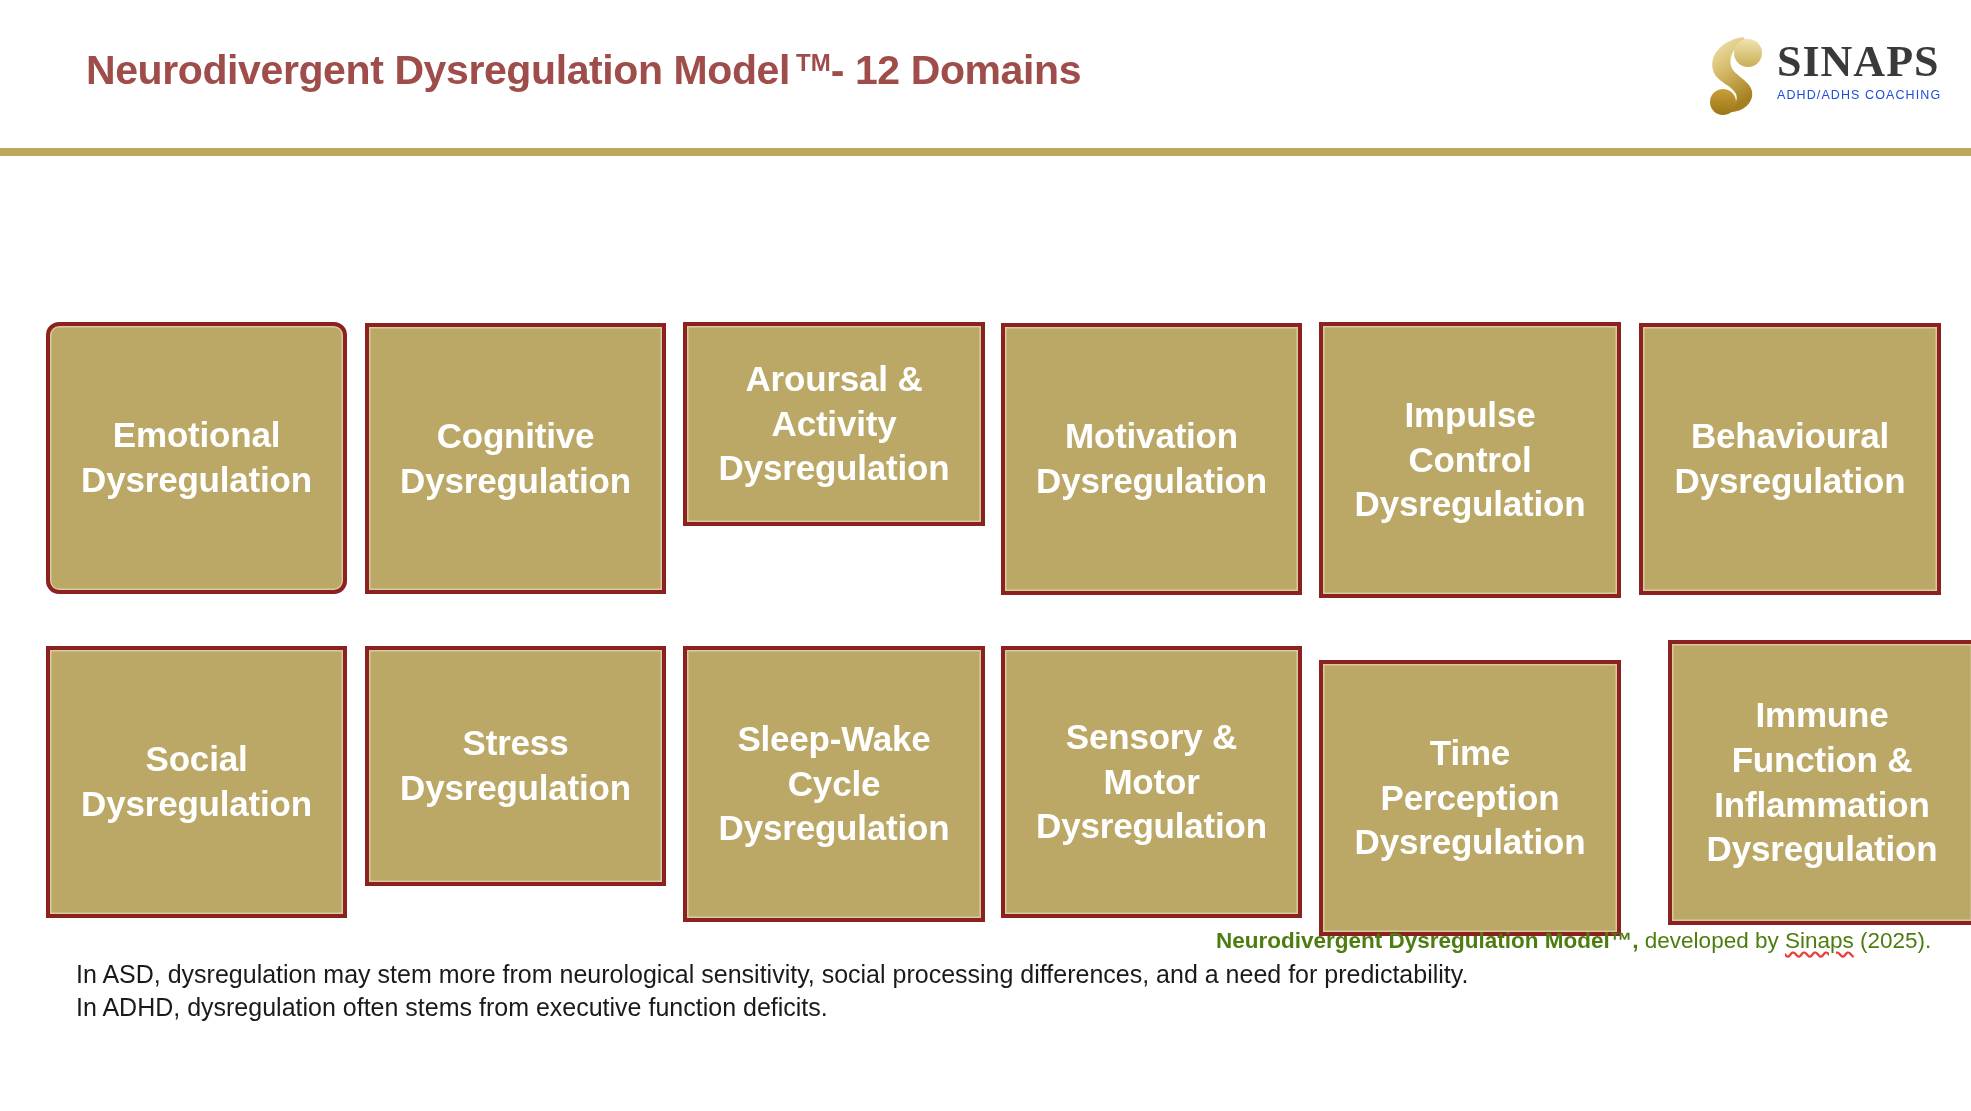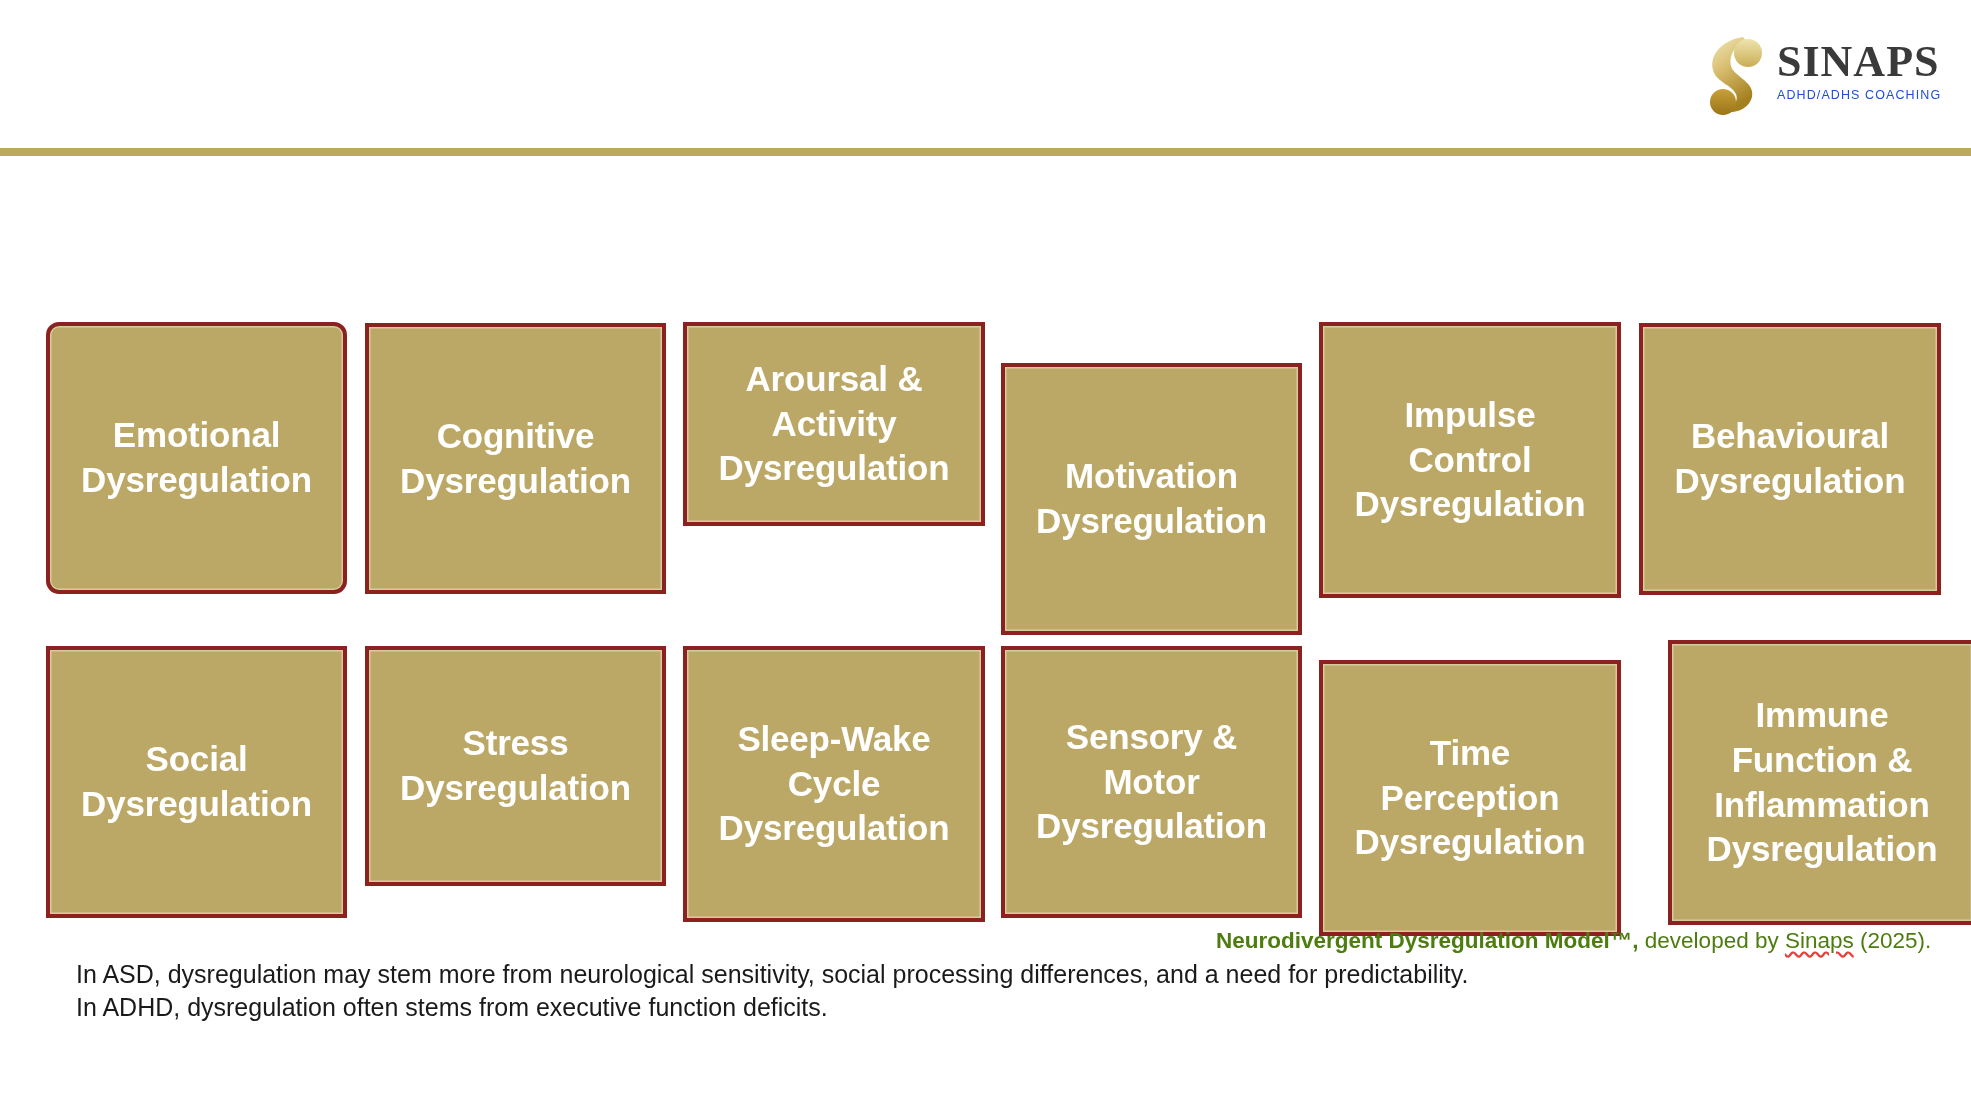--- a/index.html
+++ b/index.html
@@ -151,20 +151,23 @@
     color: #1a1a1a;
     line-height: 1.32;
     white-space: nowrap;
   }
   .notes div { margin: 0; padding: 0; }
 </style>
 </head>
 <body>
 
 <div class="header">
+  <div class="slide-title">
+    <span>Neurodivergent Dysregulation Model</span><span class="tm">TM</span><span>- 12 Domains</span>
+  </div>
 
   <div class="logo">
     <svg class="logo-mark" viewBox="0 0 74 88">
       <defs>
         <linearGradient id="goldgrad" x1="0" y1="0" x2="0.35" y2="1">
           <stop offset="0%" stop-color="#F2E7B8"></stop>
           <stop offset="45%" stop-color="#D8BE70"></stop>
           <stop offset="100%" stop-color="#A5801F"></stop>
         </linearGradient>
         <linearGradient id="goldgrad2" x1="0" y1="0" x2="0" y2="1">
@@ -198,21 +201,21 @@
     </div>
     <div class="domain-box" style="left:319px; top:1px;  width:301px; height:271px;">
       <span class="domain-label">Cognitive
 Dysregulation</span>
     </div>
     <div class="domain-box" style="left:637px; top:0px;  width:302px; height:204px;">
       <span class="domain-label">Aroursal &amp;
 Activity
 Dysregulation</span>
     </div>
-    <div class="domain-box" style="left:955px; top:1px;  width:301px; height:272px;margin-top:40px;">
+    <div class="domain-box" style="left:955px; top:1px;  width:301px; height:272px;">
       <span class="domain-label">Motivation
 Dysregulation</span>
     </div>
     <div class="domain-box" style="left:1273px;top:0px;  width:302px; height:276px;">
       <span class="domain-label">Impulse
 Control
 Dysregulation</span>
     </div>
     <div class="domain-box" style="left:1593px;top:1px;  width:302px; height:272px;">
       <span class="domain-label">Behavioural

